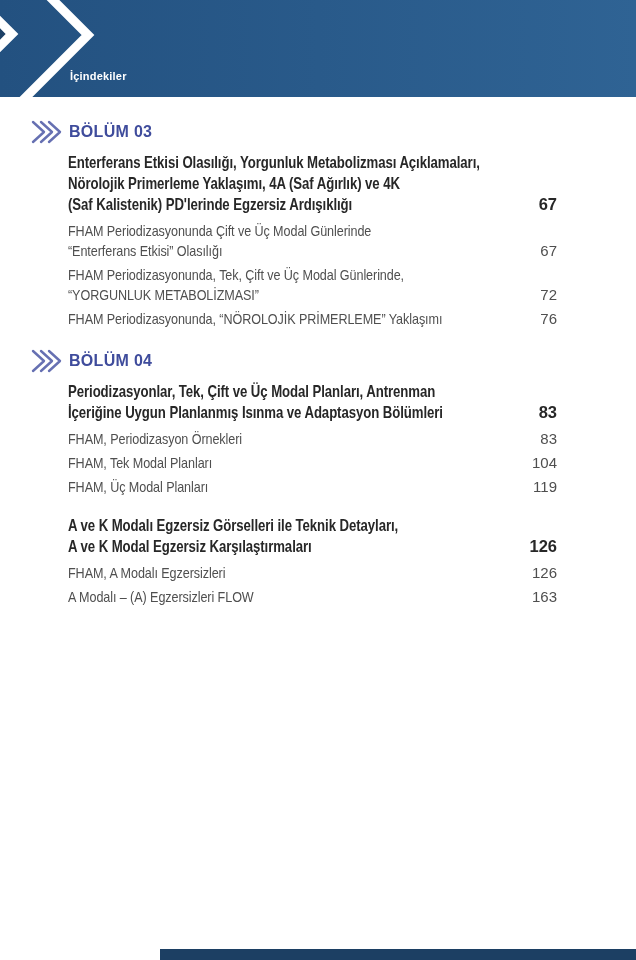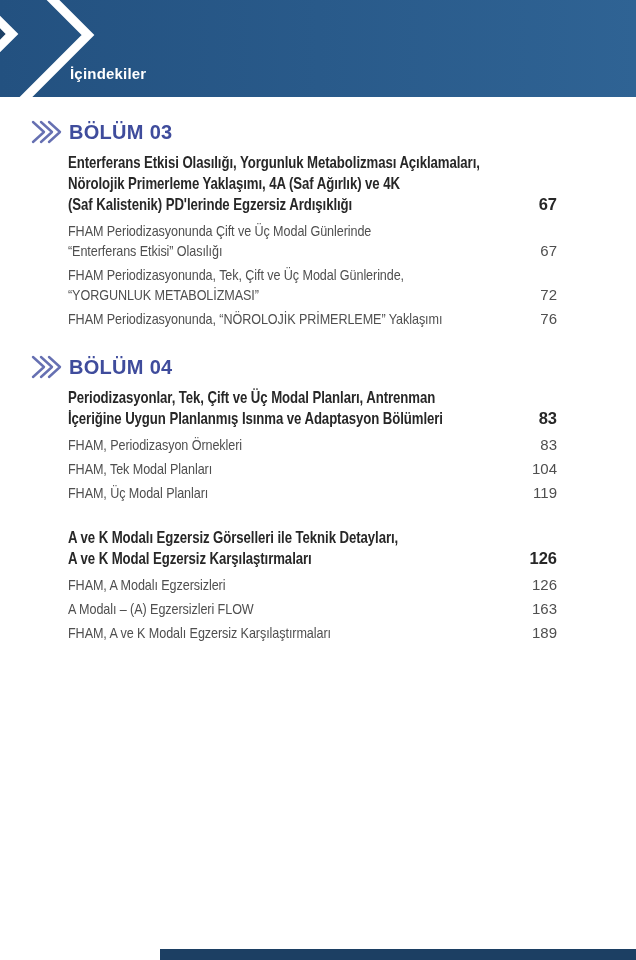--- a/index.html
+++ b/index.html
@@ -17,42 +17,42 @@
     height: 97px;
     background: linear-gradient(90deg, var(--c-header-start, #235180), var(--c-header-end, #2f6394));
     overflow: hidden;
   }
   .header-art { position: absolute; left: 0; top: 0; }
   .header-title {
     position: absolute;
     left: 70px;
     bottom: 15px;
     color: #ffffff;
-    font-size: 15px;
+    font-size: 11px;
     font-weight: 600;
     letter-spacing: 0.2px;
     margin-top: 16px;
   }
 
   
   .toc { padding: 21px 0 0 0; }
 
-  .toc-section + .toc-section { margin-top: 22px; }
+  .toc-section + .toc-section { margin-top: 16px; }
 
   .section-head {
     display: flex;
     align-items: center;
     margin-left: 30px;
     height: 28px;
     margin-bottom: 6px;
   }
   .section-chevrons { width: 36px; height: 28px; flex: 0 0 auto; }
   .section-label {
     color: var(--c-section, #3f4c9c);
-    font-size: 20px;
+    font-size: 16px;
     font-weight: bold;
     letter-spacing: 0.3px;
     margin-left: 3px;
   }
 
   .section-body { margin-left: 68px; width: 489px; }
 
   .chapter-title {
     position: relative;
     padding-bottom: 4px;
@@ -207,21 +207,17 @@
           <span class="pagenum">126</span>
   </div>
 
   <div class="toc-item">
     <div class="line">A Modalı – (A) Egzersizleri FLOW</div>
           <span class="pagenum">163</span>
   </div>
 
 
 
-  <div class="toc-item">
-    <div class="line">FHAM, A ve K Modalı Egzersiz Karşılaştırmaları</div>
-          <span class="pagenum">189</span>
-  </div>
 </div>
   </div>
 </div>
 
 <div class="footer-bar"></div>
 
 </body></html>

